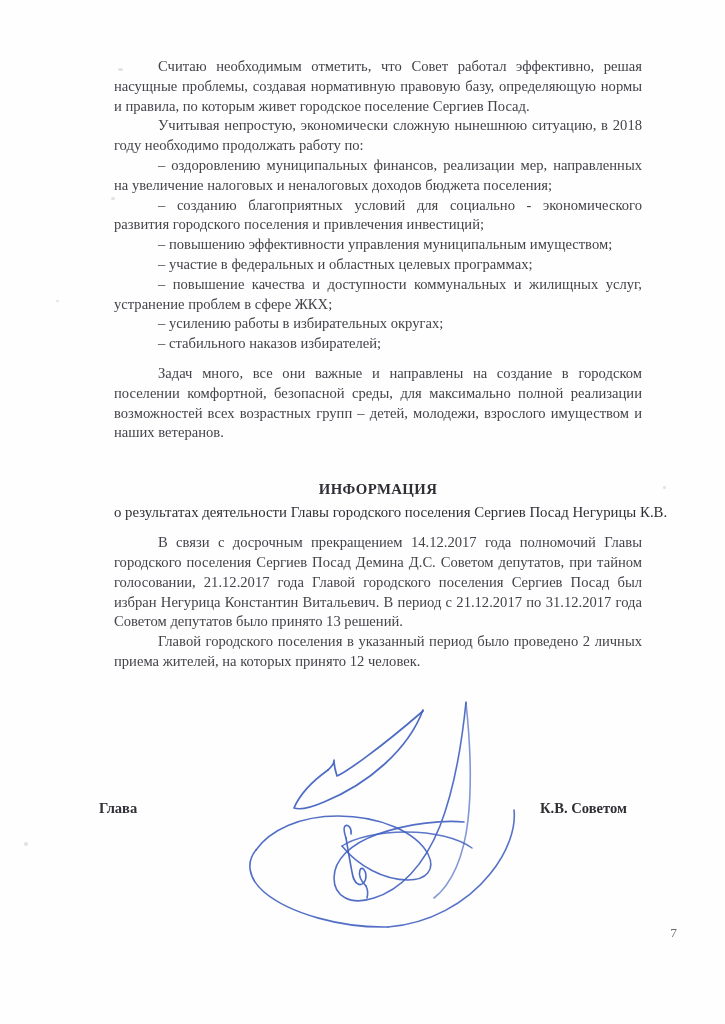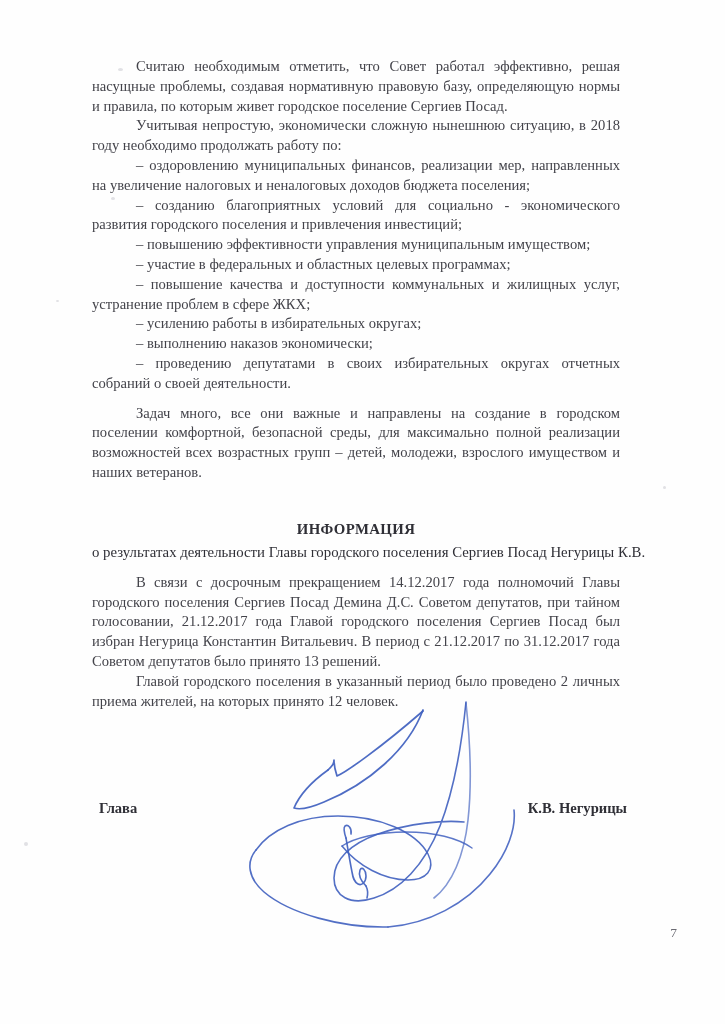--- a/index.html
+++ b/index.html
@@ -21,21 +21,21 @@
   
   .fleck {
     position: absolute;
     background: #c9c9cf;
     border-radius: 50%;
     opacity: .55;
     pointer-events: none;
   }
   .body-col {
     position: absolute;
-    left: 92px;
+    left: 114px;
     top: 57px;
     width: 528px;
   }
   p.para {
     margin: 0 0 0 0;
     font-size: 14.6px;
     line-height: 19.8px;
     text-align: justify;
     text-indent: 44px;
     color: #43434a;
@@ -130,23 +130,22 @@
     <p class="bullet">– повышению эффективности управления муниципальным имуществом;</p>
 
     <p class="bullet">– участие в федеральных и областных целевых программах;</p>
 
     <p class="bullet">– повышение качества и доступности коммунальных и жилищных услуг, устранение проблем в сфере ЖКХ;</p>
 
 
     <p class="bullet">– усилению работы в избирательных округах;</p>
 
 
-    <p class="bullet">– выполнению наказов экономически;</p>
+    <p class="bullet">– стабильного наказов избирателей;</p>
 
-    <p class="bullet">– проведению депутатами в своих избирательных округах отчетных собраний о своей деятельности.</p>
 
     <div class="gap-md"></div>
 
     <p class="para">Задач много, все они важные и направлены на создание в городском поселении комфортной, безопасной среды, для максимально полной реализации возможностей всех возрастных групп – детей, молодежи, взрослого имуществом и наших ветеранов.</p>
 
     <div class="heading-block">
       <div class="heading-main">ИНФОРМАЦИЯ</div>
       <div class="heading-sub">о результатах деятельности Главы городского поселения Сергиев Посад Негурицы К.В.</div>
     </div>
 
@@ -173,18 +172,18 @@
       <path d="M108 140 C 110 152, 112 164, 114 174 C 115 180, 116 184, 120 186
                C 124 188, 128 184, 128 178 C 128 172, 124 168, 122 172
                C 120 178, 124 184, 128 188" stroke-width="1.6" opacity="0.92"></path>
       <path d="M128 188 C 130 192, 130 196, 129 200" stroke-width="1.6" opacity="0.9"></path>
       <path d="M108 140 C 106 134, 105 130, 107 128 C 110 126, 114 130, 113 136" stroke-width="1.6" opacity="0.9"></path>
     </g>
   </svg>
 
   <div class="sig-row">
     <span class="sig-label">Глава</span>
-    <span class="sig-name">К.В. Негурицы</span>
+    <span class="sig-name">К.В. Советом</span>
   </div>
 
   <div class="page-number">7</div>
 
 </div>
 
 </body></html>

